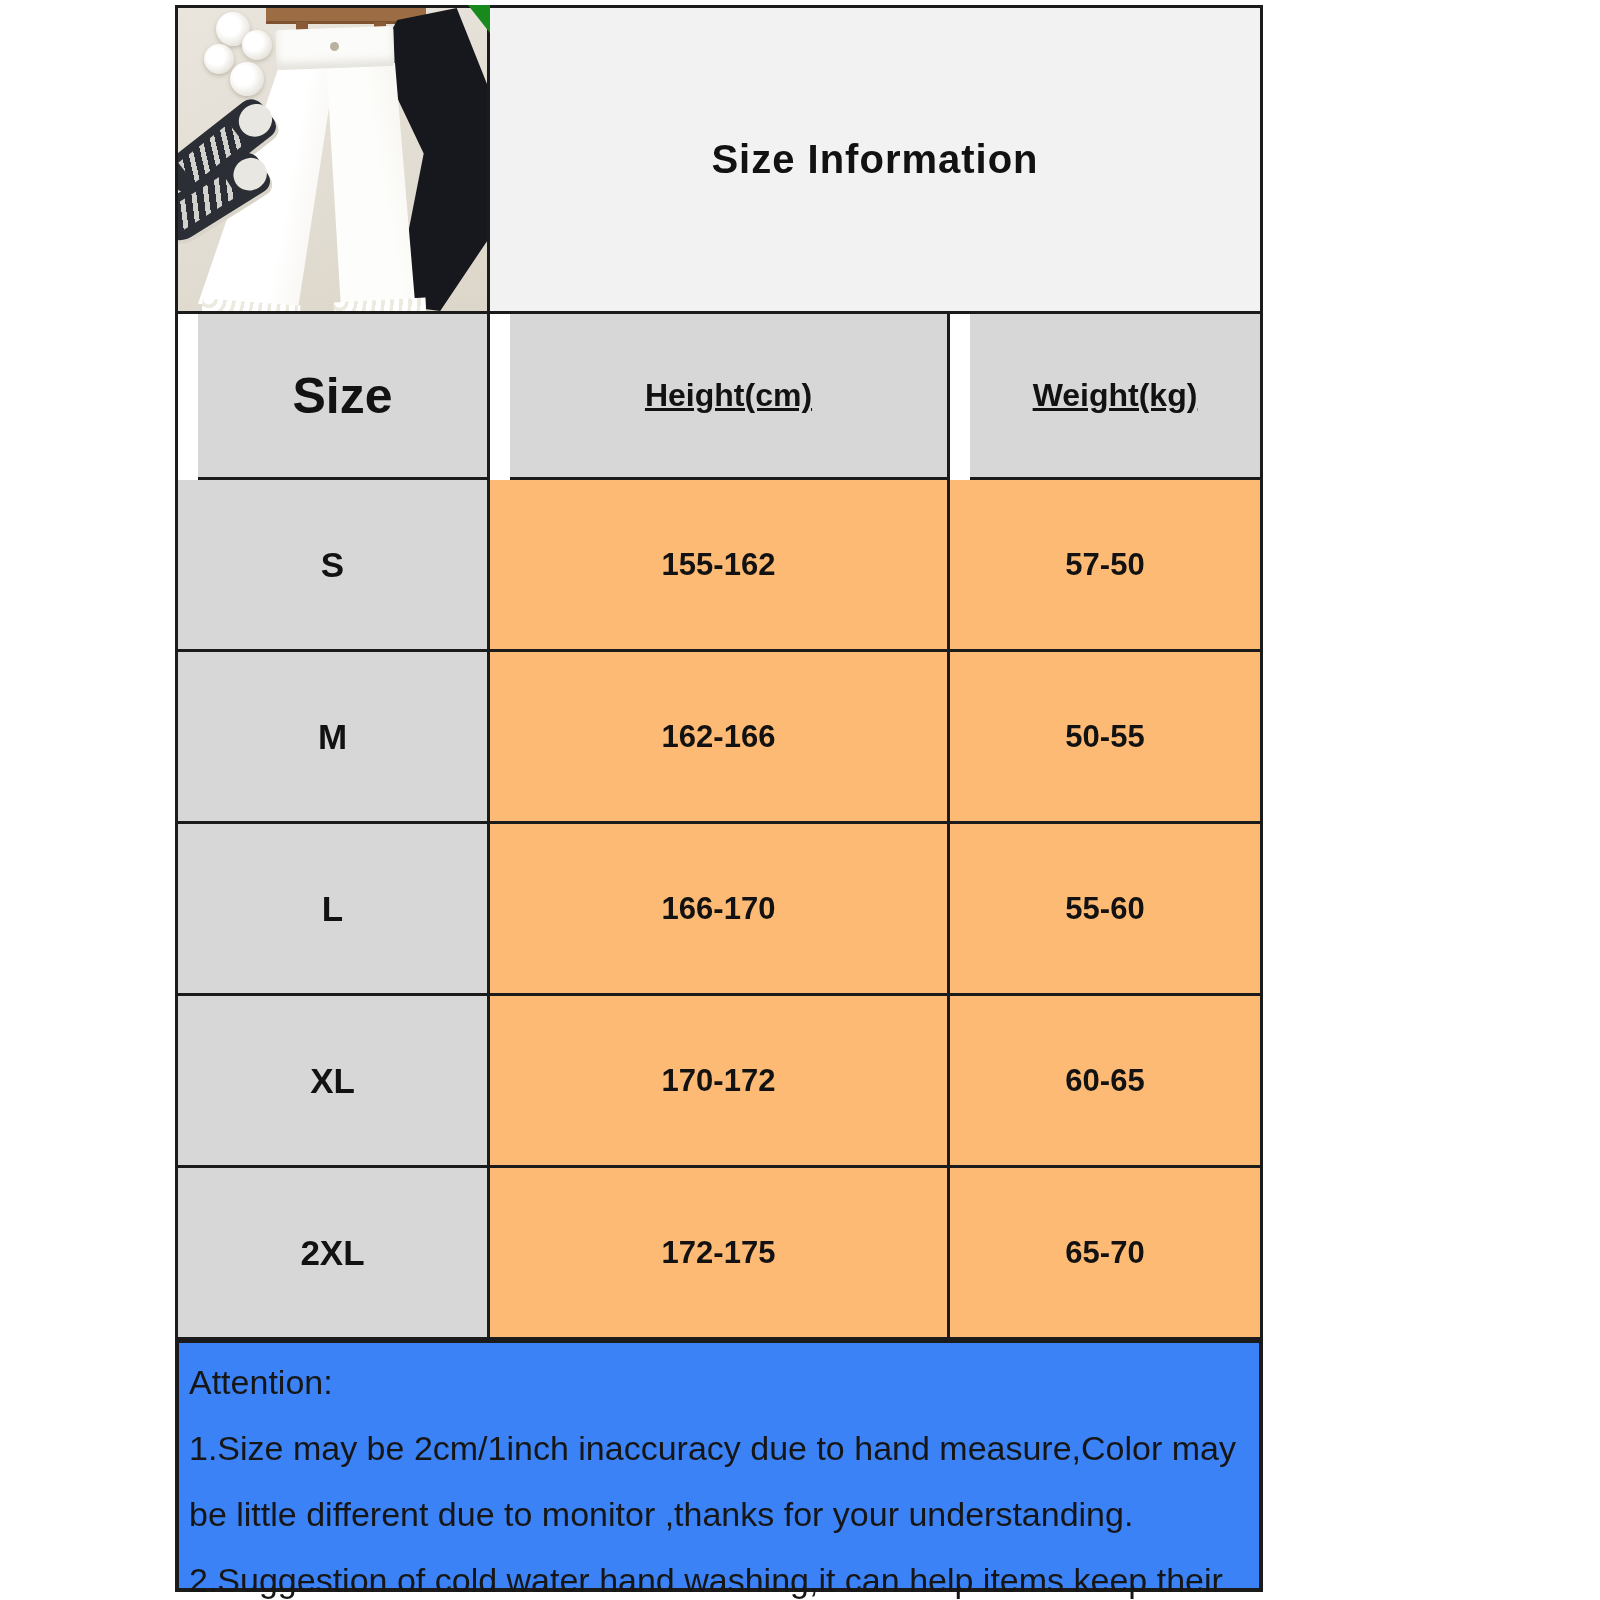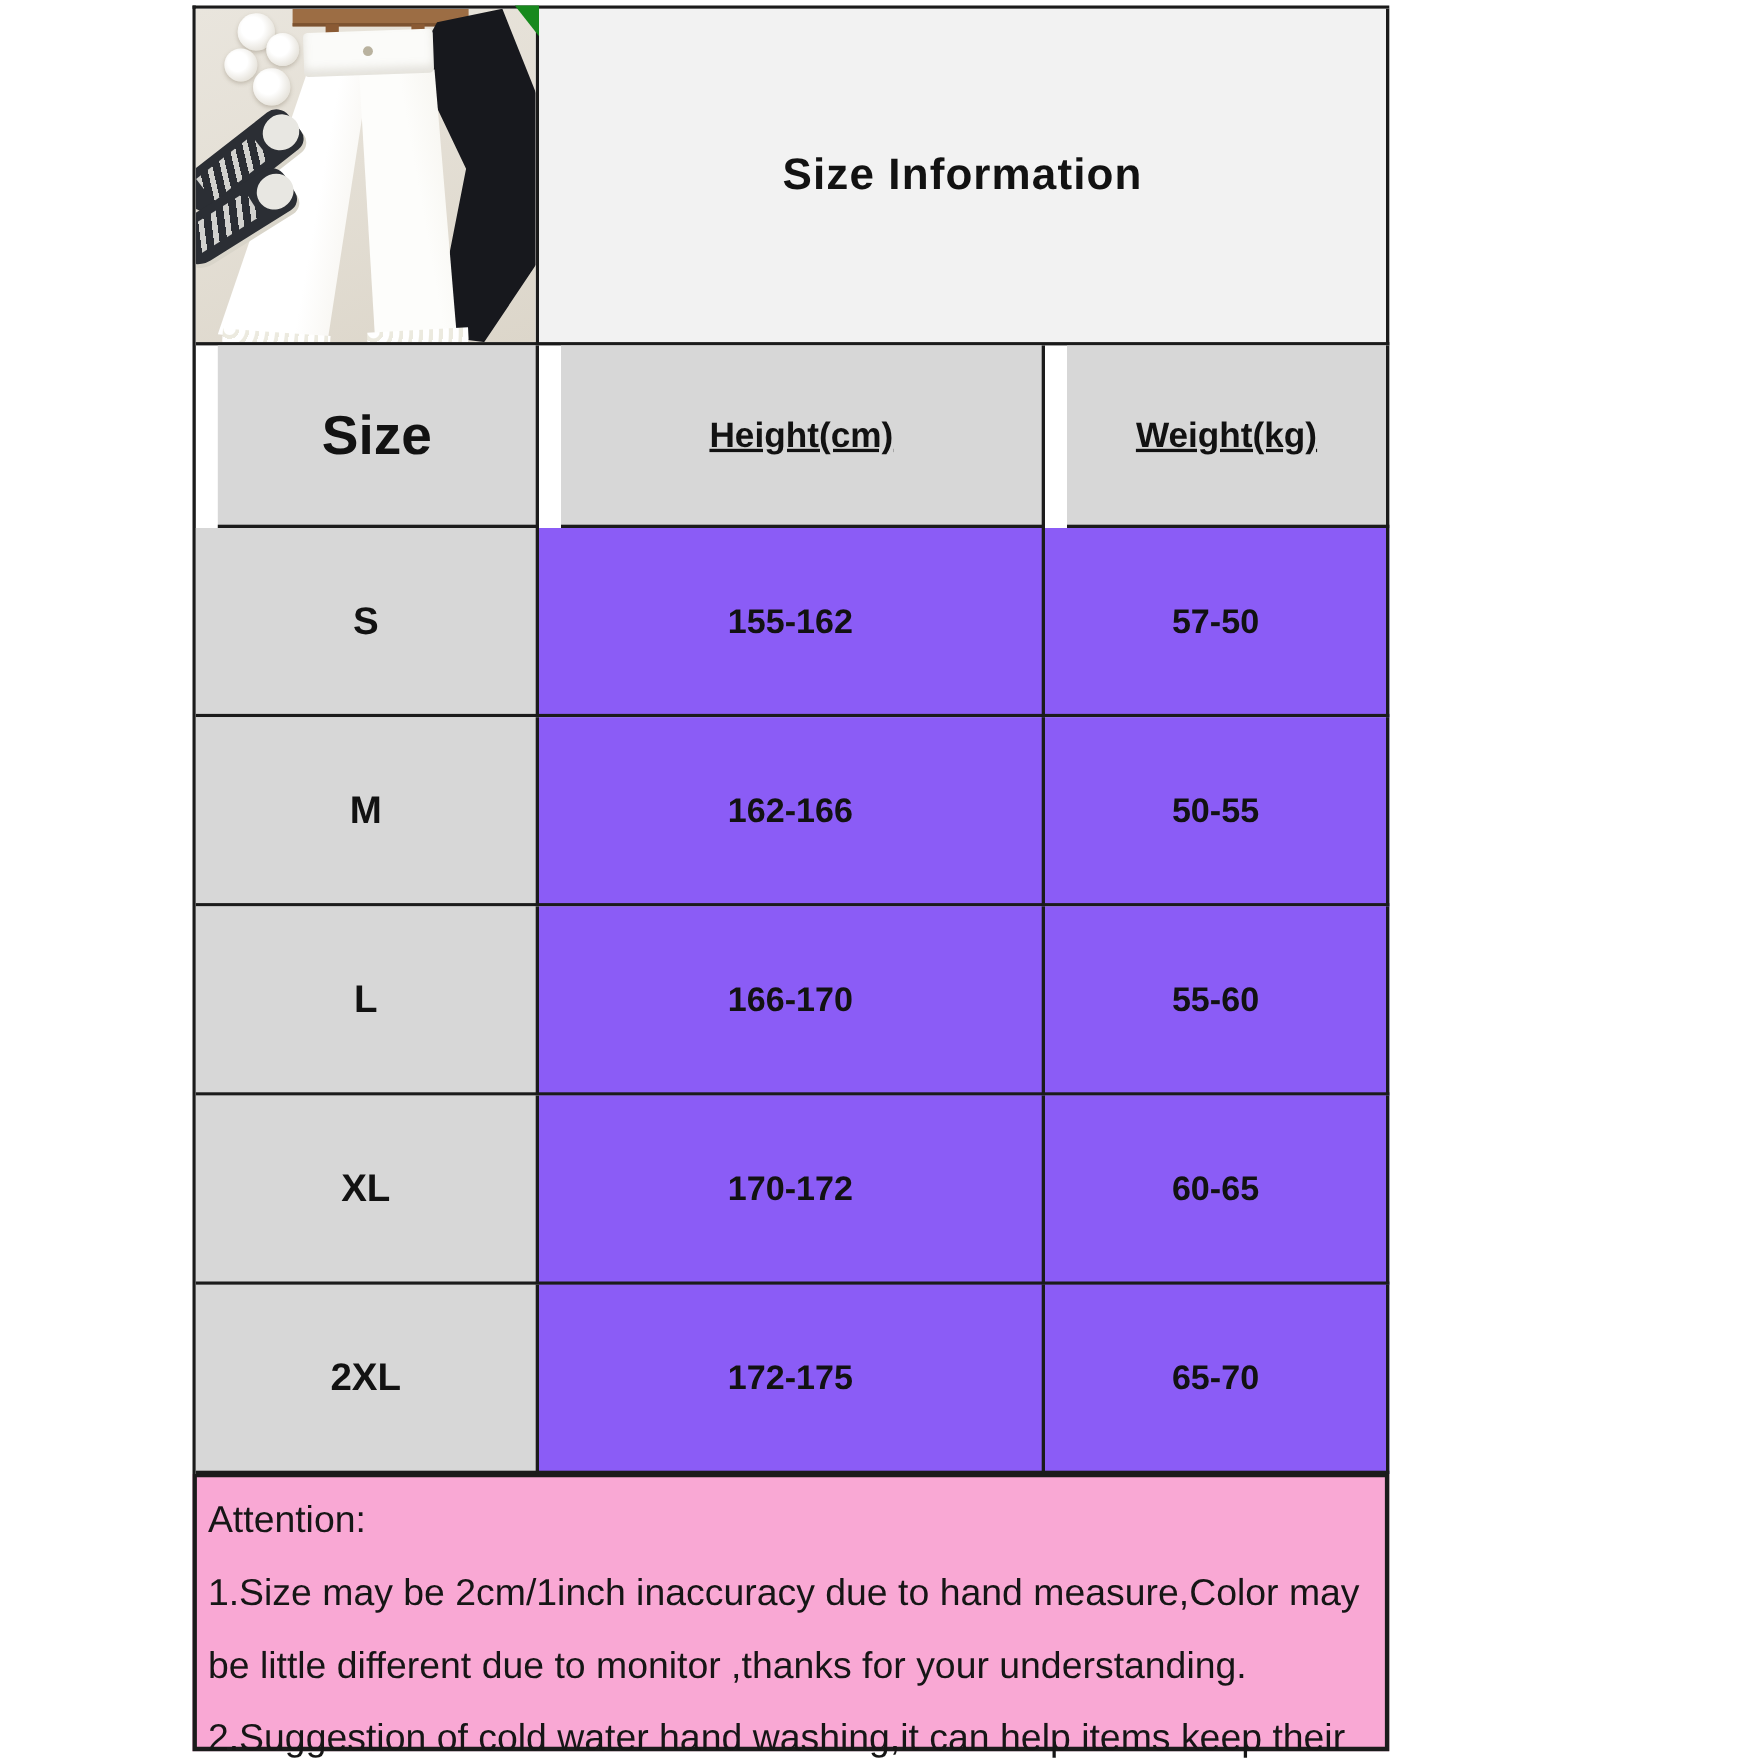--- a/index.html
+++ b/index.html
@@ -29,26 +29,26 @@
     text-align: center;
   }
   .title-cell { background: #f2f2f2; }
   .title-text { font-size: 40px; font-weight: bold; letter-spacing: 1px; }
   .header-row { height: 166px; }
   .header-cell { background: #d7d7d7; font-weight: bold; margin-left: 20px; }
   .size-head { font-size: 50px; }
   .col-head { font-size: 32px; text-decoration: underline; }
   .data-row { height: 172px; }
   .size-cell { background: #d7d7d7; font-size: 35px; font-weight: bold; }
-  .val-cell { background: #8b5cf6; font-size: 31px; font-weight: bold; }
+  .val-cell { background: #fdba74; font-size: 31px; font-weight: bold; }
   .attention-box {
     border: 4px solid #1b1b1b;
     border-top-width: 3px;
     height: 252px;
-    background: #f9a8d4;
+    background: #3b82f6;
     padding: 6px 10px;
     text-align: left;
   }
   .attention-box p {
     font-size: 34px;
     line-height: 66px;
     font-weight: 400;
     color: #161616;
   }
   

